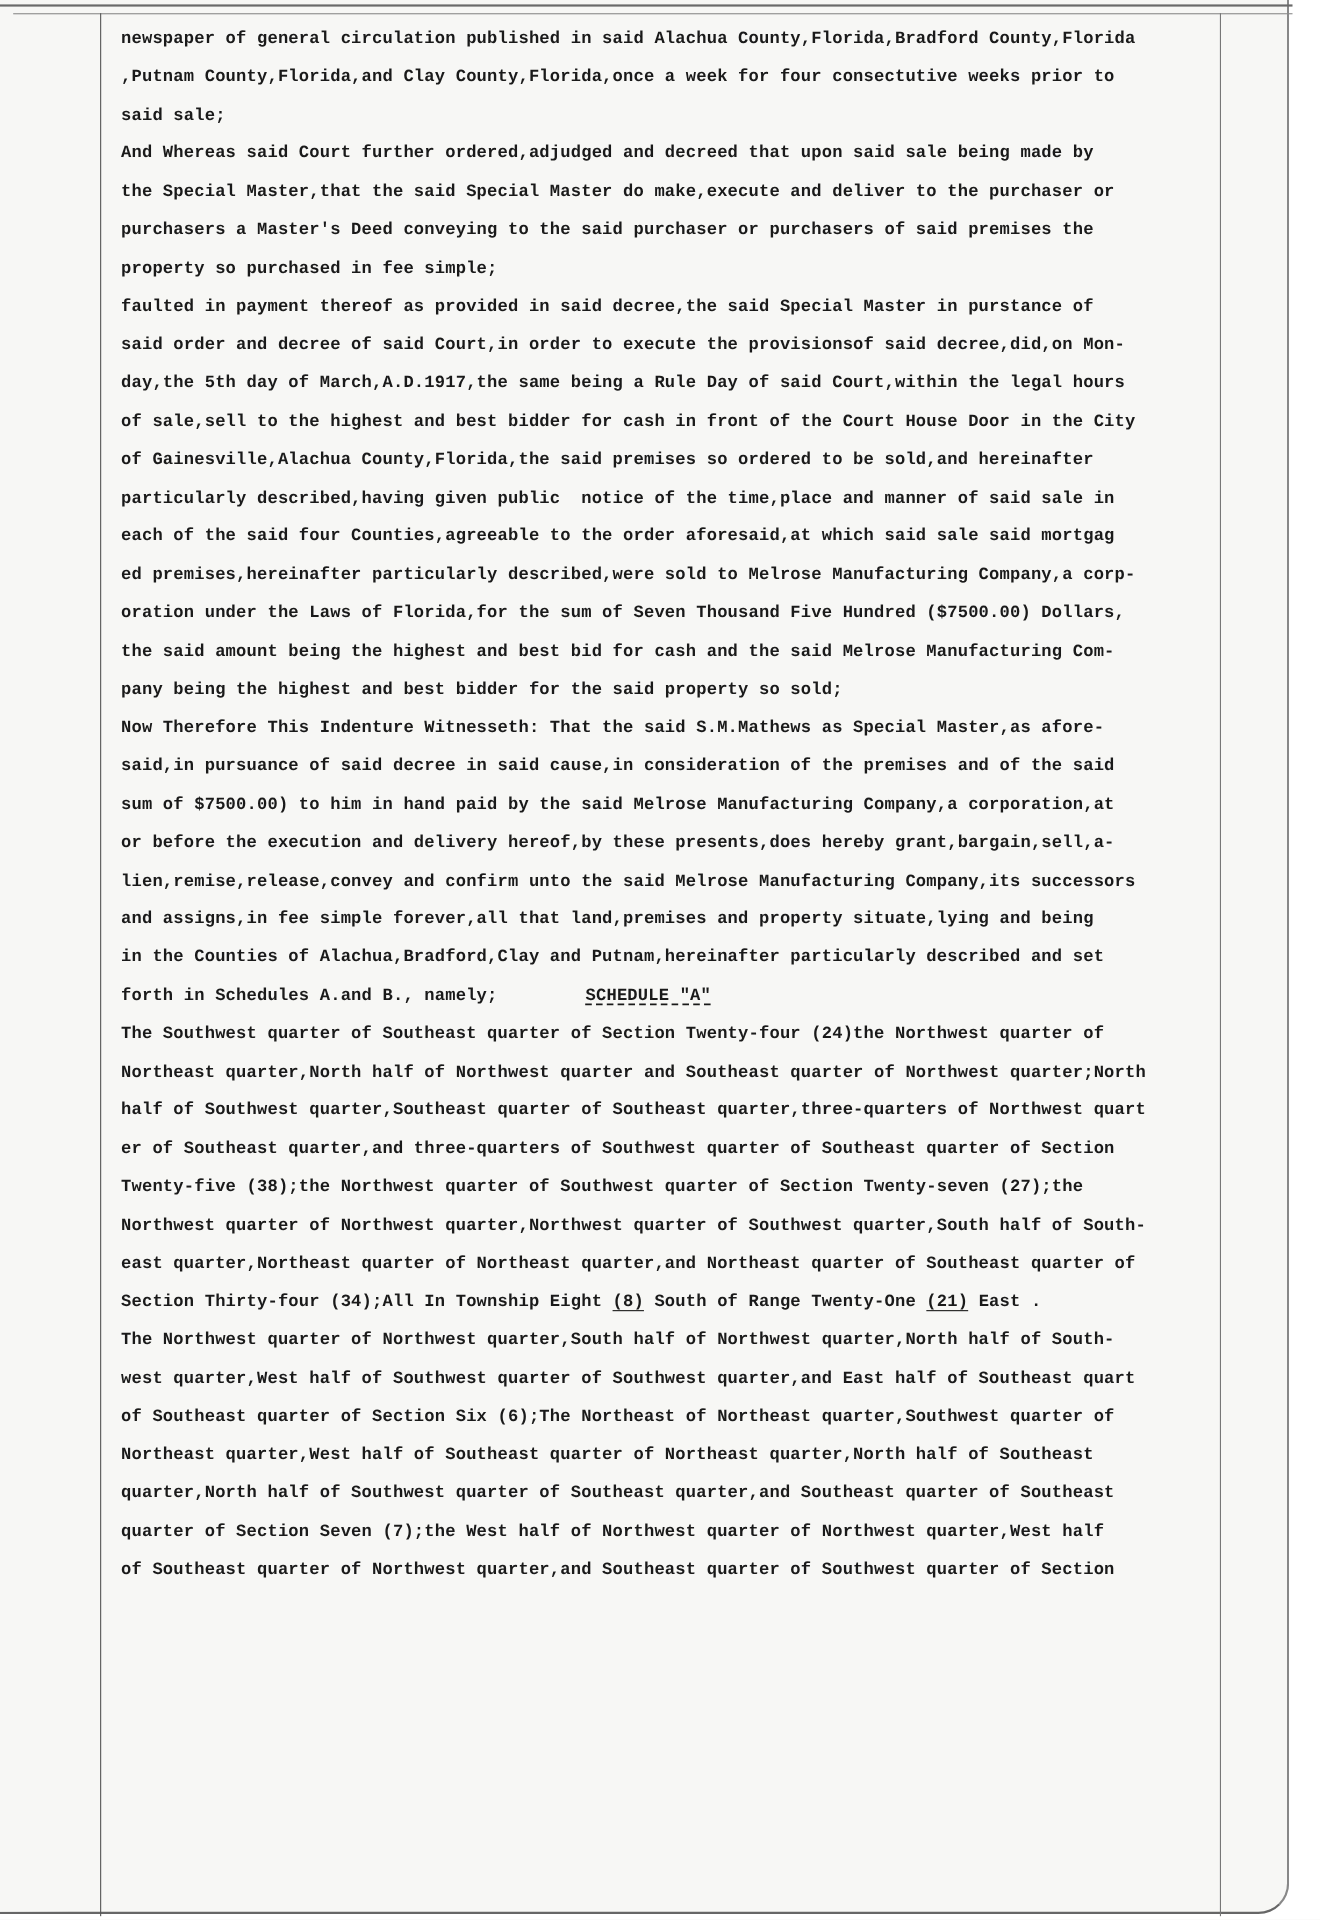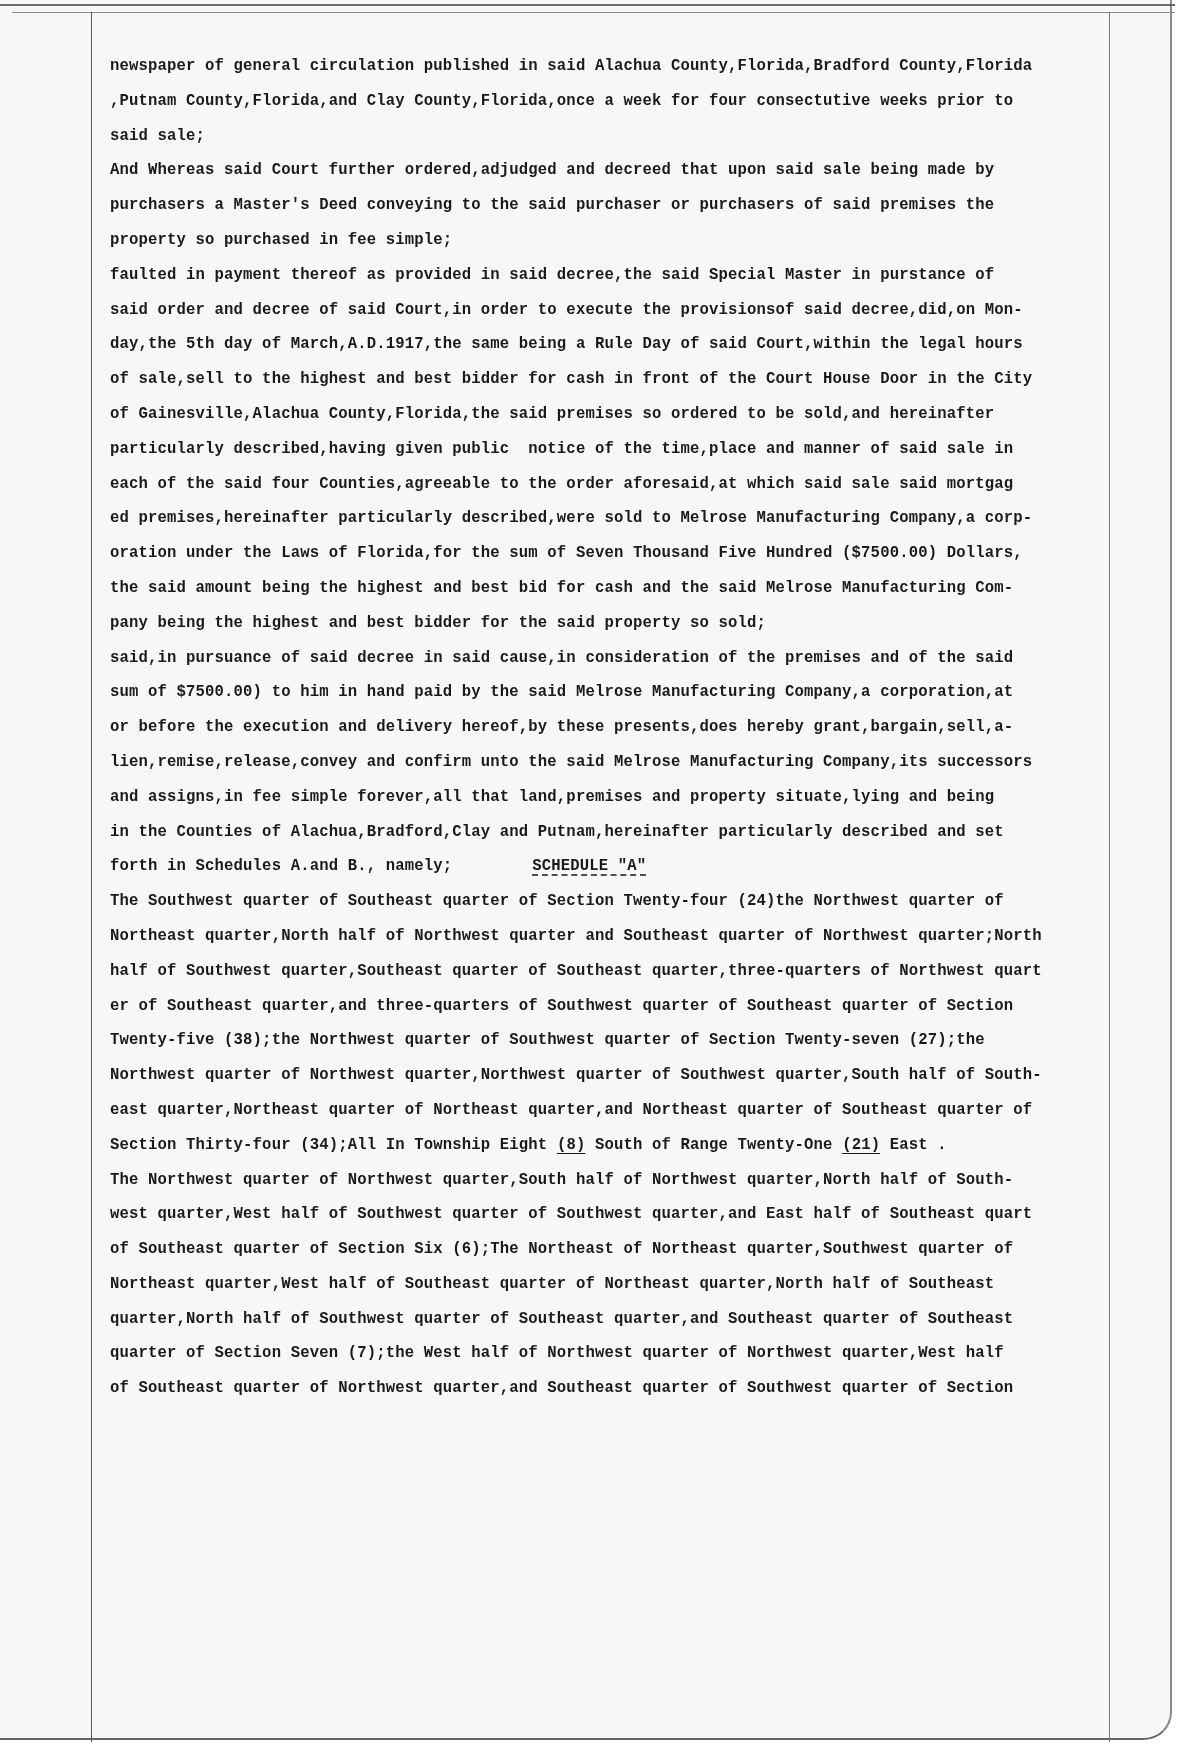--- a/index.html
+++ b/index.html
@@ -17,21 +17,20 @@
     }
     .top-rule-1 { position: absolute; left: 0; top: 4px; width: 1175px; height: 2px; background: #6a6a6a; }
     .top-rule-2 { position: absolute; left: 12px; top: 12px; width: 1163px; height: 1px; background: #8a8a8a; }
     .margin-left { position: absolute; left: 91px; top: 12px; width: 1px; height: 1730px; background: #555; }
     .margin-right { position: absolute; left: 1109px; top: 12px; width: 1px; height: 1730px; background: #777; }
     .text-block {
       position: absolute; left: 110px; top: 18px; width: 1010px;
       font-family: "Liberation Mono", "DejaVu Sans Mono", monospace;
       font-weight: bold; font-size: 15.6px; color: #1a1a1a;
       letter-spacing: 0.15px;
-      margin-top: 31px;
     }
     .line {
       height: 34.8px; line-height: 34.8px; white-space: pre;
     }
     .schedule-heading {
       display: inline-block; text-decoration: underline; text-decoration-style: dashed;
       text-underline-offset: 4px; margin-left: 80px;
     }
     .u { text-decoration: underline; text-underline-offset: 4px; }
   </style>
@@ -42,33 +41,35 @@
   <div class="top-rule-1"></div>
   <div class="top-rule-2"></div>
   <div class="margin-left"></div>
   <div class="margin-right"></div>
 
   <div class="text-block">
     <div class="line">newspaper of general circulation published in said Alachua County,Florida,Bradford County,Florida</div>
     <div class="line">,Putnam County,Florida,and Clay County,Florida,once a week for four consectutive weeks prior to</div>
     <div class="line">said sale;</div>
     <div class="line">And Whereas said Court further ordered,adjudged and decreed that upon said sale being made by</div>
+    <div class="line">the Special Master,that the said Special Master do make,execute and deliver to the purchaser or</div>
     <div class="line">purchasers a Master's Deed conveying to the said purchaser or purchasers of said premises the</div>
     <div class="line">property so purchased in fee simple;</div>
     <div class="line">faulted in payment thereof as provided in said decree,the said Special Master in purstance of</div>
     <div class="line">said order and decree of said Court,in order to execute the provisionsof said decree,did,on Mon-</div>
     <div class="line">day,the 5th day of March,A.D.1917,the same being a Rule Day of said Court,within the legal hours</div>
     <div class="line">of sale,sell to the highest and best bidder for cash in front of the Court House Door in the City</div>
     <div class="line">of Gainesville,Alachua County,Florida,the said premises so ordered to be sold,and hereinafter</div>
     <div class="line">particularly described,having given public  notice of the time,place and manner of said sale in</div>
     <div class="line">each of the said four Counties,agreeable to the order aforesaid,at which said sale said mortgag</div>
     <div class="line">ed premises,hereinafter particularly described,were sold to Melrose Manufacturing Company,a corp-</div>
     <div class="line">oration under the Laws of Florida,for the sum of Seven Thousand Five Hundred ($7500.00) Dollars,</div>
     <div class="line">the said amount being the highest and best bid for cash and the said Melrose Manufacturing Com-</div>
     <div class="line">pany being the highest and best bidder for the said property so sold;</div>
+    <div class="line">Now Therefore This Indenture Witnesseth: That the said S.M.Mathews as Special Master,as afore-</div>
     <div class="line">said,in pursuance of said decree in said cause,in consideration of the premises and of the said</div>
     <div class="line">sum of $7500.00) to him in hand paid by the said Melrose Manufacturing Company,a corporation,at</div>
     <div class="line">or before the execution and delivery hereof,by these presents,does hereby grant,bargain,sell,a-</div>
     <div class="line">lien,remise,release,convey and confirm unto the said Melrose Manufacturing Company,its successors</div>
     <div class="line">and assigns,in fee simple forever,all that land,premises and property situate,lying and being</div>
     <div class="line">in the Counties of Alachua,Bradford,Clay and Putnam,hereinafter particularly described and set</div>
 
     <div class="line"><span>forth in Schedules A.and B., namely;</span><span class="schedule-heading">SCHEDULE "A"</span></div>
 
     <div class="line">The Southwest quarter of Southeast quarter of Section Twenty-four (24)the Northwest quarter of</div>

